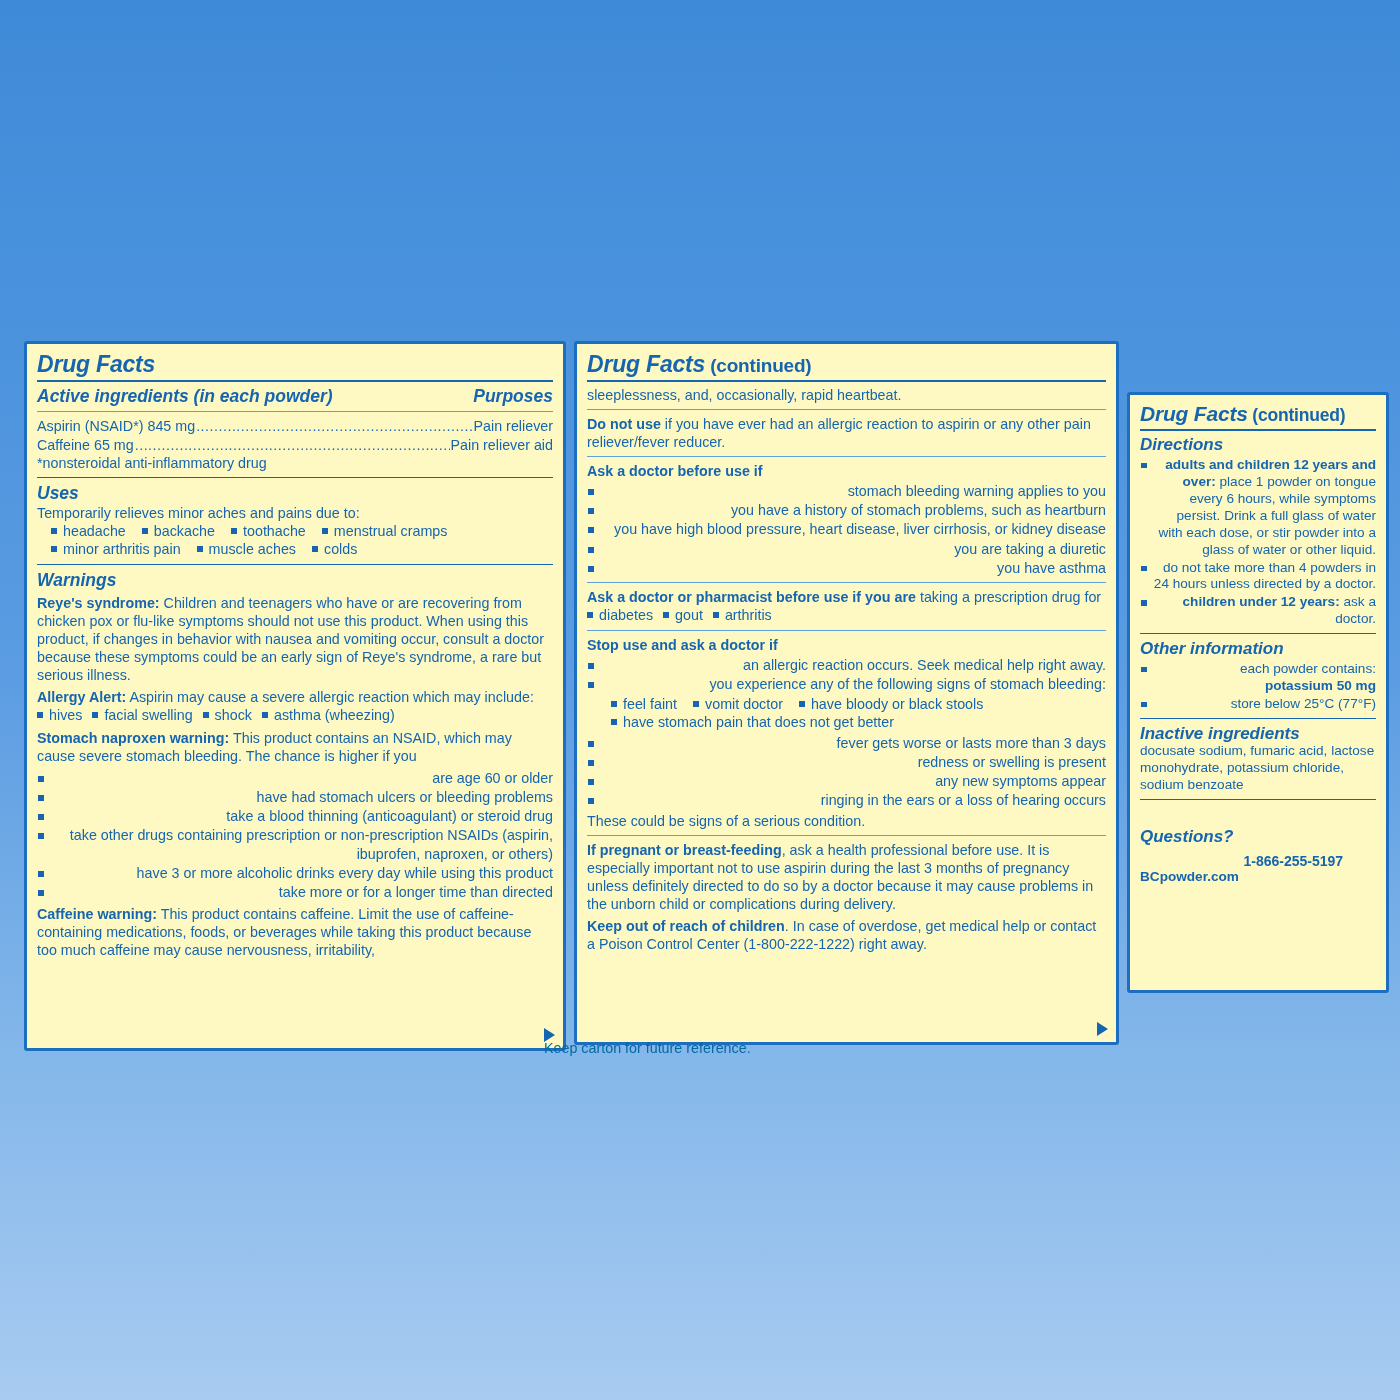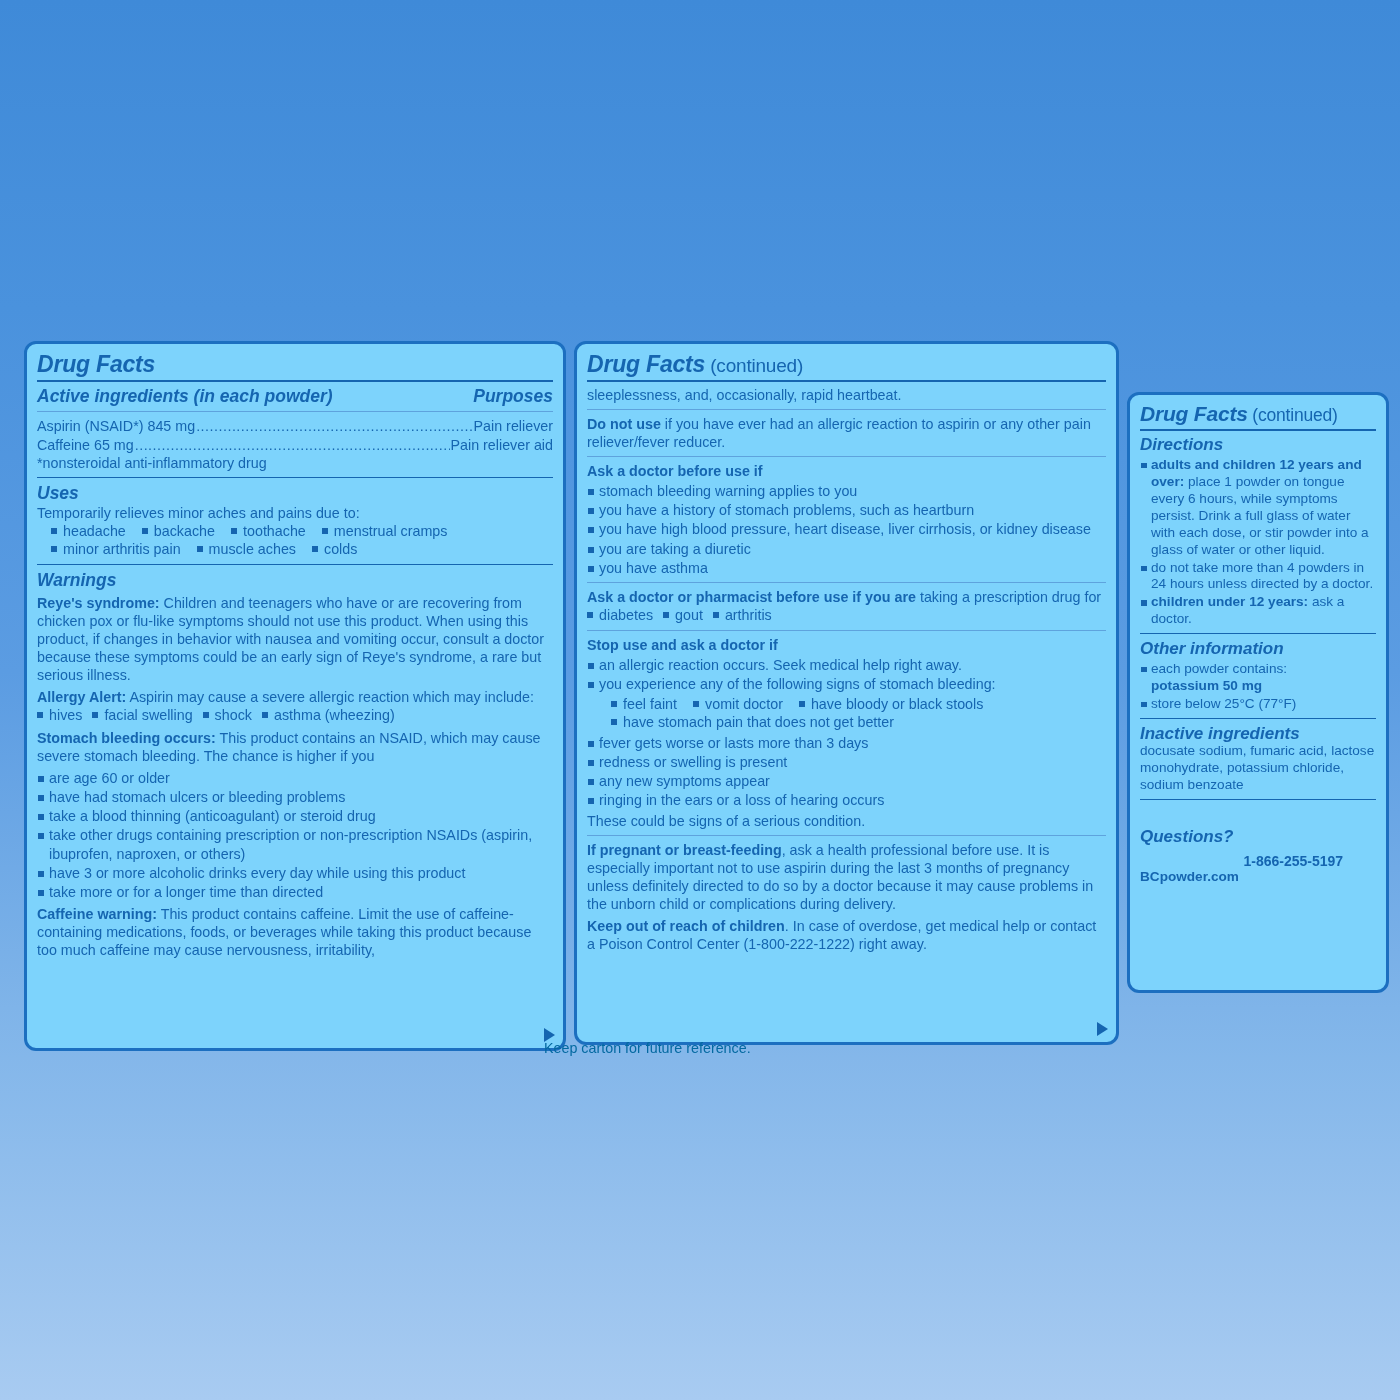--- a/index.html
+++ b/index.html
@@ -15,23 +15,23 @@
   }
 
   .sheet {
     position: absolute;
     left: 0; top: 0;
     width: 1400px; height: 1400px;
   }
 
   .panel {
     position: absolute;
-    background: #7dd3fc;
+    background: #fef9c3;
     border: 3px solid #1c6fc0;
-    border-radius: 12px;
+    border-radius: 3px;
     box-sizing: border-box;
     color: #1565b0;
   }
 
   
   #panel-1 { left: 24px;   top: 341px; width: 542px;  height: 710px; }
   #panel-2 { left: 574px;  top: 341px; width: 545px;  height: 704px; }
   #panel-3 { left: 1127px; top: 392px; width: 262px;  height: 601px; }
 
   .pad { padding: 8px 10px 6px 10px; }
@@ -40,21 +40,21 @@
   .df-title {
     font-style: italic;
     font-weight: bold;
     font-size: 23px;
     color: #1565b0;
     letter-spacing: -0.2px;
     line-height: 1.05;
   }
   .df-title .cont {
     font-style: normal;
-    font-weight: normal;
+    font-weight: bold;
     font-size: 19px;
   }
   .rule-thick {
     border-bottom: 2.5px solid #1565b0;
     margin: 4px 0 4px 0;
   }
   .rule-thin {
     border-bottom: 1.2px solid #5ea3dd;
     margin: 5px 0 5px 0;
   }
@@ -103,20 +103,21 @@
     list-style: none;
     margin: 2px 0 2px 0;
     padding: 0;
   }
   ul.bul > li {
     position: relative;
     padding-left: 12px;
     font-size: 14.3px;
     line-height: 1.27;
     margin-bottom: 1px;
+    text-align: right;
   }
   ul.bul > li::before {
     content: "";
     position: absolute;
     left: 1px;
     top: 7px;
     width: 6px;
     height: 6px;
     background: #1565b0;
   }
@@ -245,21 +246,21 @@
       </div>
 
       <div class="body-txt para">
         <b>Allergy Alert:</b><span> Aspirin may cause a severe allergic reaction which may include:</span>
         <span class="inline-bul tight">
           &nbsp;<span class="ib">hives</span><span class="ib">facial swelling</span><span class="ib">shock</span><span class="ib">asthma (wheezing)</span>
         </span>
       </div>
 
       <div class="body-txt para">
-        <b>Stomach bleeding occurs:</b><span> This product contains an NSAID, which may cause severe stomach bleeding. The chance is higher if you</span>
+        <b>Stomach naproxen warning:</b><span> This product contains an NSAID, which may cause severe stomach bleeding. The chance is higher if you</span>
       </div>
       <ul class="bul">
         <li>are age 60 or older</li>
         <li>have had stomach ulcers or bleeding problems</li>
         <li>take a blood thinning (anticoagulant) or steroid drug</li>
         <li>take other drugs containing prescription or non-prescription NSAIDs (aspirin, ibuprofen, naproxen, or others)</li>
         <li>have 3 or more alcoholic drinks every day while using this product</li>
         <li>take more or for a longer time than directed</li>
       </ul>
 

